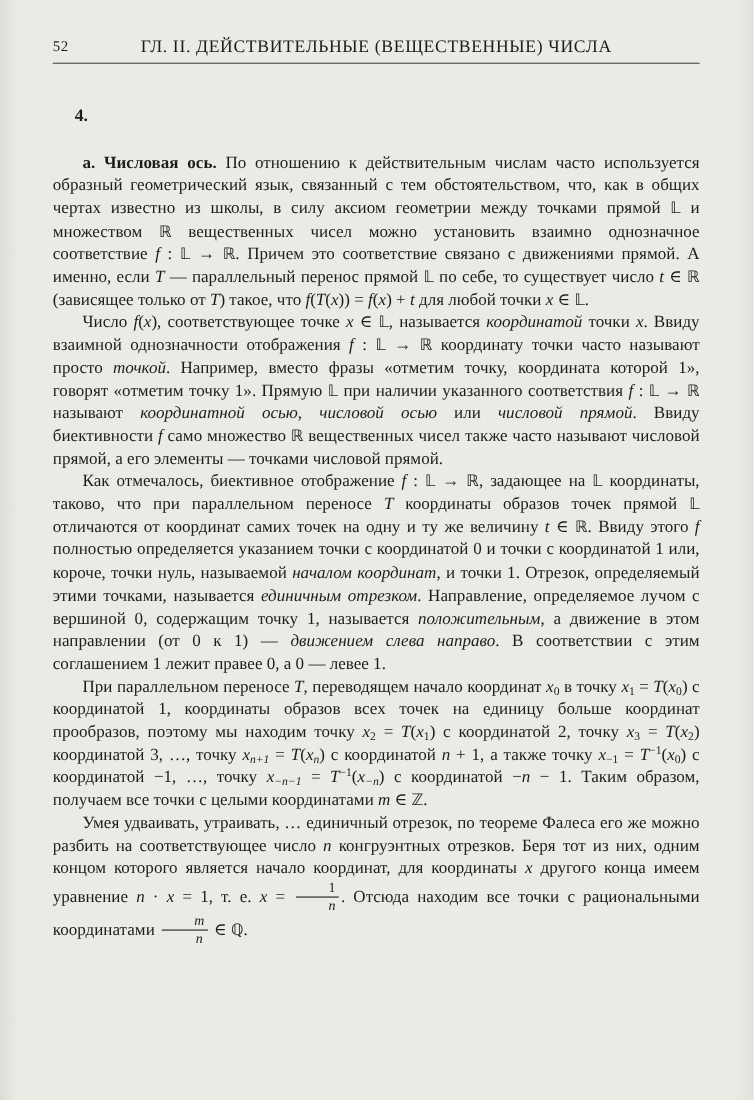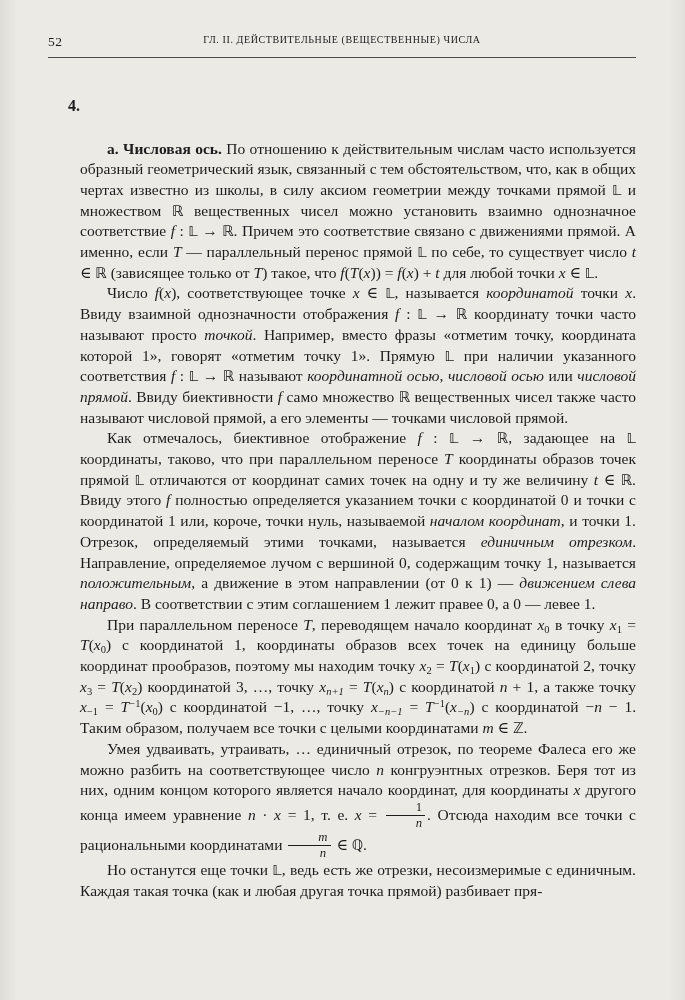--- a/index.html
+++ b/index.html
@@ -11,32 +11,32 @@
     -webkit-font-smoothing:antialiased;
   }
   .page{
     box-sizing:border-box;
     width:685px;height:1000px;
     padding:34px 49px 0 48px;
   }
   
   .pg-header{position:relative;height:18px;font-size:13.5px;}
   .pg-number{position:absolute;left:0;top:0;letter-spacing:.5px;}
-  .running-head{display:block;text-align:center;letter-spacing:.6px;font-size:10px;}
+  .running-head{display:block;text-align:center;letter-spacing:.6px;font-size:16px;}
   .rule{border:none;border-top:1.2px solid #4a4a4a;margin:5px 0 0 0;}
   
   .section-heading{
     margin:37px 0 21px 20px;
     font-size:16px;font-weight:bold;line-height:22.5px;
     display:flex;align-items:flex-start;
   }
   .section-number{flex:0 0 auto;padding-right:9px;}
   .section-title{flex:0 1 auto;max-width:432px;}
   
-  .body-text{font-size:15.5px;line-height:20.7px;text-align:justify;margin-left:32px;}
+  .body-text{font-size:15.5px;line-height:20.7px;text-align:justify;}
   .body-text p{margin:0;text-indent:27px;}
   .it{font-style:italic;}
   .bf{font-weight:bold;}
   .bb{font-family:"DejaVu Sans",sans-serif;font-size:93%;}
   .sub{font-size:68%;vertical-align:-0.28em;line-height:0;}
   .sup{font-size:68%;vertical-align:0.5em;line-height:0;}
   .frac{
     display:inline-block;text-align:center;vertical-align:-0.55em;
     font-size:82%;line-height:1.05;padding:0 2px;
   }
@@ -57,16 +57,15 @@
   <h2 class="section-heading">
     <span class="section-number">4.</span>
   </h2>
 
   <main class="body-text">
     <p><span class="bf">а. Числовая ось.  </span><span>По отношению к действительным числам часто используется образный геометрический язык, связанный с тем обстоятельством, что, как в общих чертах известно из школы, в силу аксиом геометрии между точками прямой </span><span class="bb">𝕃</span><span> и множеством </span><span class="bb">ℝ</span><span> вещественных чисел можно установить взаимно однозначное соответствие </span><span class="it">f</span><span> : </span><span class="bb">𝕃</span><span> → </span><span class="bb">ℝ</span><span>. Причем это соответствие связано с движениями прямой.  А именно, если </span><span class="it">T</span><span> — параллельный перенос прямой </span><span class="bb">𝕃</span><span> по себе, то существует число </span><span class="it">t</span><span> ∈ </span><span class="bb">ℝ</span><span> (зависящее только от </span><span class="it">T</span><span>) такое, что </span><span class="it">f</span><span>(</span><span class="it">T</span><span>(</span><span class="it">x</span><span>)) = </span><span class="it">f</span><span>(</span><span class="it">x</span><span>) + </span><span class="it">t</span><span> для любой точки </span><span class="it">x</span><span> ∈ </span><span class="bb">𝕃</span><span>.</span></p>
     <p><span>Число </span><span class="it">f</span><span>(</span><span class="it">x</span><span>), соответствующее точке </span><span class="it">x</span><span> ∈ </span><span class="bb">𝕃</span><span>, называется </span><span class="it">координатой</span><span> точки </span><span class="it">x</span><span>.  Ввиду взаимной однозначности отображения </span><span class="it">f</span><span> : </span><span class="bb">𝕃</span><span> → </span><span class="bb">ℝ</span><span> координату точки часто называют просто </span><span class="it">точкой</span><span>.  Например, вместо фразы «отметим точку, координата которой 1», говорят «отметим точку 1».  Прямую </span><span class="bb">𝕃</span><span> при наличии указанного соответствия </span><span class="it">f</span><span> : </span><span class="bb">𝕃</span><span> → </span><span class="bb">ℝ</span><span> называют </span><span class="it">координатной осью</span><span>, </span><span class="it">числовой осью</span><span> или </span><span class="it">числовой прямой</span><span>.  Ввиду биективности </span><span class="it">f</span><span> само множество </span><span class="bb">ℝ</span><span> вещественных чисел также часто называют числовой прямой, а его элементы — точками числовой прямой.</span></p>
     <p><span>Как отмечалось, биективное отображение </span><span class="it">f</span><span> : </span><span class="bb">𝕃</span><span> → </span><span class="bb">ℝ</span><span>, задающее на </span><span class="bb">𝕃</span><span> координаты, таково, что при параллельном переносе </span><span class="it">T</span><span> координаты образов точек прямой </span><span class="bb">𝕃</span><span> отличаются от координат самих точек на одну и ту же величину </span><span class="it">t</span><span> ∈ </span><span class="bb">ℝ</span><span>.  Ввиду этого </span><span class="it">f</span><span> полностью определяется указанием точки с координатой 0 и точки с координатой 1 или, короче, точки нуль, называемой </span><span class="it">началом координат</span><span>, и точки 1.  Отрезок, определяемый этими точками, называется </span><span class="it">единичным отрезком</span><span>.  Направление, определяемое лучом с вершиной 0, содержащим точку 1, называется </span><span class="it">положительным</span><span>, а движение в этом направлении (от 0 к 1) — </span><span class="it">движением слева направо</span><span>.  В соответствии с этим соглашением 1 лежит правее 0, а 0 — левее 1.</span></p>
     <p><span>При параллельном переносе </span><span class="it">T</span><span>, переводящем начало координат </span><span class="it">x</span><span class="sub">0</span><span> в точку </span><span class="it">x</span><span class="sub">1</span><span> = </span><span class="it">T</span><span>(</span><span class="it">x</span><span class="sub">0</span><span>)</span><span> с координатой 1, координаты образов всех точек на единицу больше координат прообразов, поэтому мы находим точку </span><span class="it">x</span><span class="sub">2</span><span> = </span><span class="it">T</span><span>(</span><span class="it">x</span><span class="sub">1</span><span>) с координатой 2, точку </span><span class="it">x</span><span class="sub">3</span><span> = </span><span class="it">T</span><span>(</span><span class="it">x</span><span class="sub">2</span><span>) координатой 3, …, точку </span><span class="it">x</span><span class="it sub">n+1</span><span> = </span><span class="it">T</span><span>(</span><span class="it">x</span><span class="it sub">n</span><span>) с координатой </span><span class="it">n</span><span> + 1, а также точку </span><span class="it">x</span><span class="sub">−1</span><span> = </span><span class="it">T</span><span class="sup">−1</span><span>(</span><span class="it">x</span><span class="sub">0</span><span>) с координатой −1, …, точку </span><span class="it">x</span><span class="it sub">−n−1</span><span> = </span><span class="it">T</span><span class="sup">−1</span><span>(</span><span class="it">x</span><span class="it sub">−n</span><span>) с координатой −</span><span class="it">n</span><span> − 1.  Таким образом, получаем все точки с целыми координатами </span><span class="it">m</span><span> ∈ </span><span class="bb">ℤ</span><span>.</span></p>
     <p><span>Умея удваивать, утраивать, … единичный отрезок, по теореме Фалеса его же можно разбить на соответствующее число </span><span class="it">n</span><span> конгруэнтных отрезков.  Беря тот из них, одним концом которого является начало координат, для координаты </span><span class="it">x</span><span> другого конца имеем уравнение </span><span class="it">n</span><span> · </span><span class="it">x</span><span> = 1, т. е. </span><span class="it">x</span><span> = </span><span class="frac"><span class="num">1</span><span class="den it">n</span></span><span>.  Отсюда находим все точки с рациональными координатами </span><span class="frac"><span class="num it">m</span><span class="den it">n</span></span><span> ∈ </span><span class="bb">ℚ</span><span>.</span></p>
-    <p><span>Но останутся еще точки </span><span class="bb">𝕃</span><span>, ведь есть же отрезки, несоизмеримые с единичным.  Каждая такая точка (как и любая другая точка прямой) разбивает пря-</span></p>
   </main>
 
 </div>
 
 </body></html>

